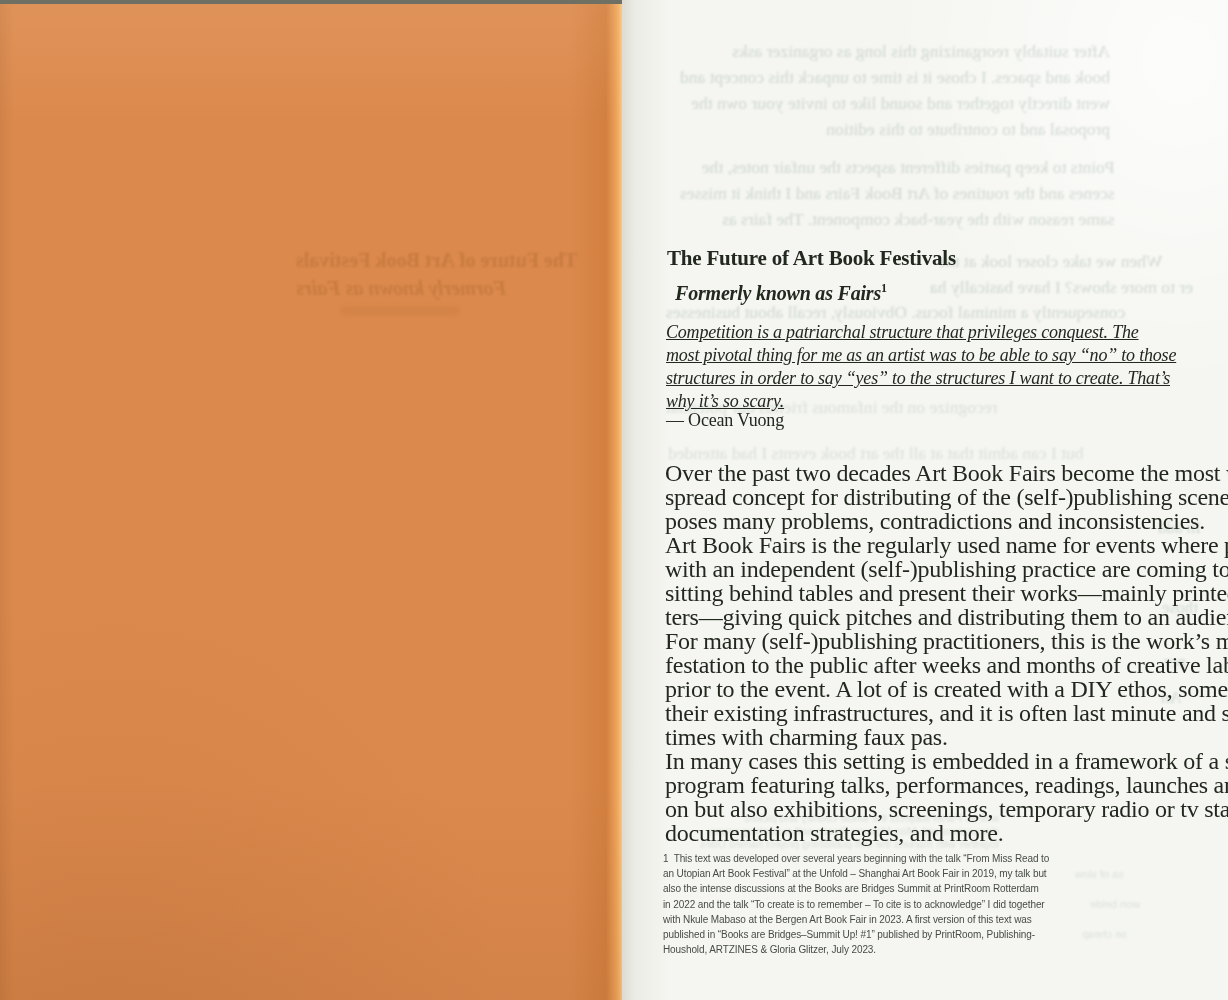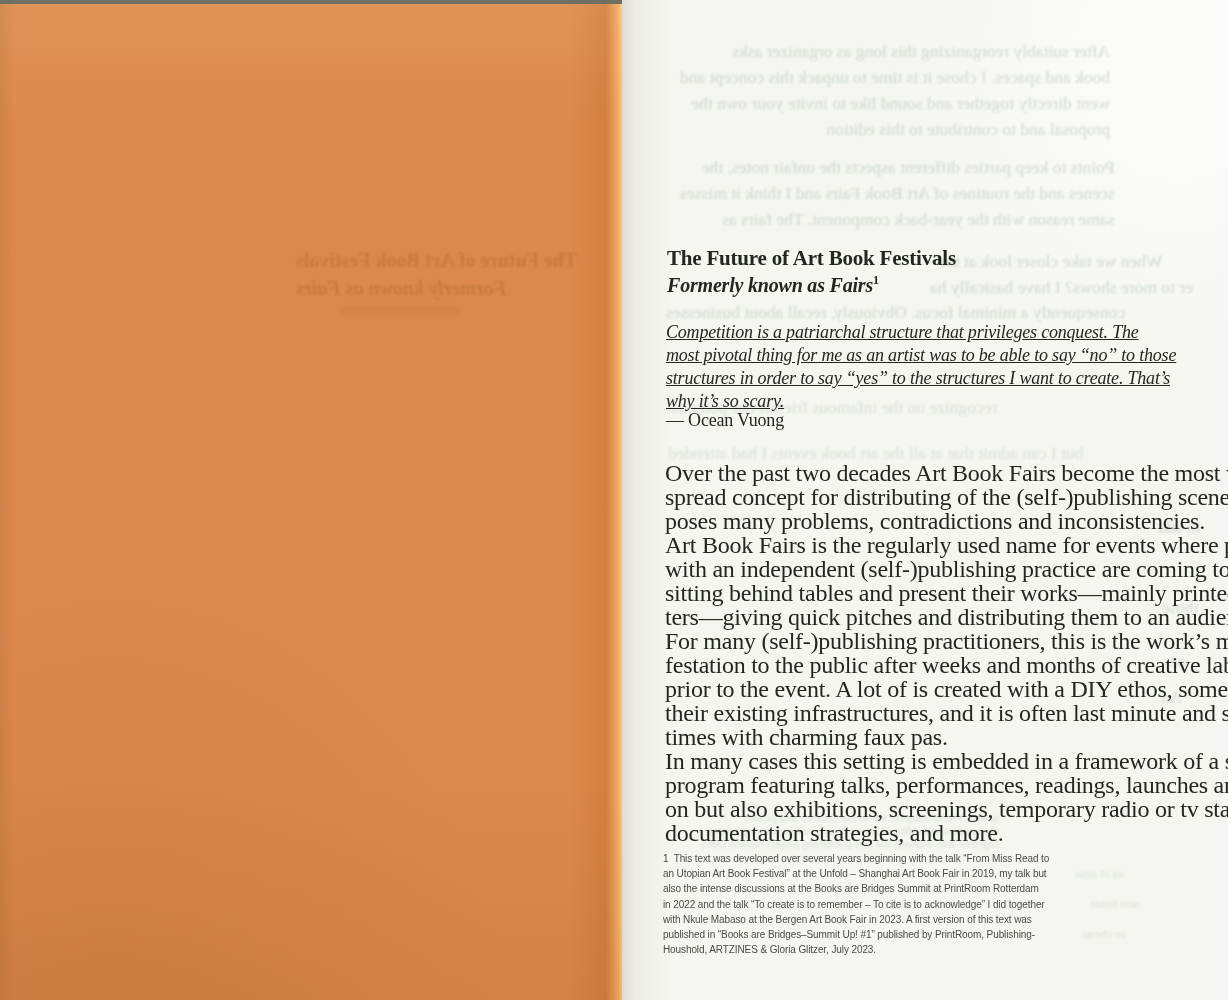--- a/index.html
+++ b/index.html
@@ -130,21 +130,21 @@
 
   <div class="ghost g-sans lines" style="left:700px;top:812px;">well as Partei subjects the whole country and picked
 discussions with Miss Moscow Reads self-publishing proper
 together with markets the self-publishing project named Odes</div>
   <div class="ghost g-sans" style="left:1075px;top:868px;">sa of slow</div>
   <div class="ghost g-sans" style="left:1090px;top:898px;">won belde</div>
   <div class="ghost g-sans" style="left:1082px;top:928px;">se cheap</div>
 
   <h1 class="title" style="margin:0;">The Future of Art Book Festivals</h1>
 
-  <h2 class="subtitle" style="margin:0;text-align:right;"><span>Formerly known as Fairs</span><sup>1</sup></h2>
+  <h2 class="subtitle" style="margin:8px;text-align:right;"><span>Formerly known as Fairs</span><sup>1</sup></h2>
 
   <div class="quote lines">Competition is a patriarchal structure that privileges conquest. The
 most pivotal thing for me as an artist was to be able to say “no” to those
 structures in order to say “yes” to the structures I want to create. That’s
 why it’s so scary.</div>
 
   <div class="attribution">— Ocean Vuong</div>
 
   <div class="bodytext lines">Over the past two decades Art Book Fairs become the most wide-
 spread concept for distributing of the (self-)publishing scene, but it

